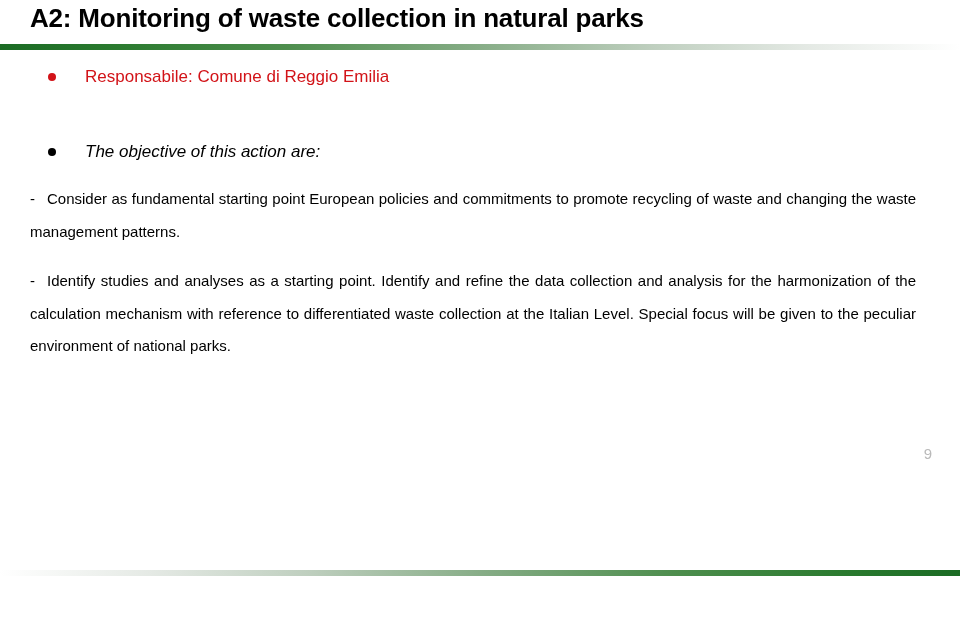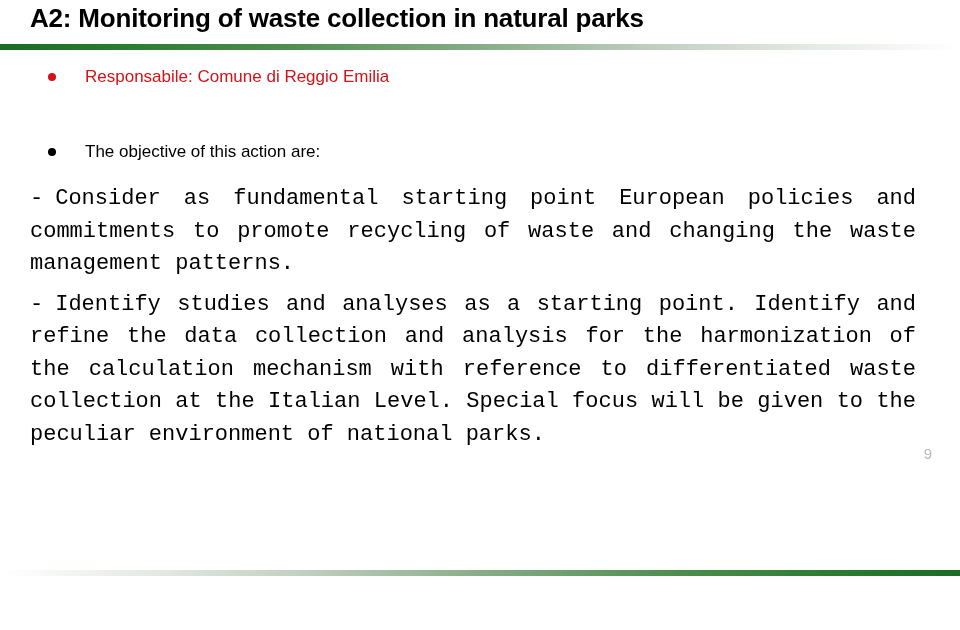--- a/index.html
+++ b/index.html
@@ -86,37 +86,36 @@
   .bullet-line .dot {
     position: absolute;
     left: 18px;
     top: 11px;
     width: 8px;
     height: 8px;
     border-radius: 50%;
   }
   .bullet-red { color: #d21318; }
   .bullet-red .dot { background: #d21318; }
-  .bullet-black { color: #000000; }
+  .bullet-black { color: #000000; font-style: italic; }
   .bullet-black .dot { background: #000000; }
 
   .gap-after-red { height: 39px; }
   .gap-after-objective { height: 10px; }
 
   .para {
-    font-size: 22px;
+    font-size: 15px;
     line-height: 32.5px;
     color: #000000;
     text-align: justify;
     text-justify: inter-word;
     width: 886px;
     margin: 0;
-    font-family: Liberation Mono, monospace;
   }
-  .para + .para { margin-top: 8px; }
+  .para + .para { margin-top: 17px; }
   .para-dash-gap { display: inline-block; width: 12px; }
 
   
   .page-number {
     position: absolute;
     right: 28px;
     bottom: 10px;
     font-size: 15px;
     color: #b9b9b9;
   }

